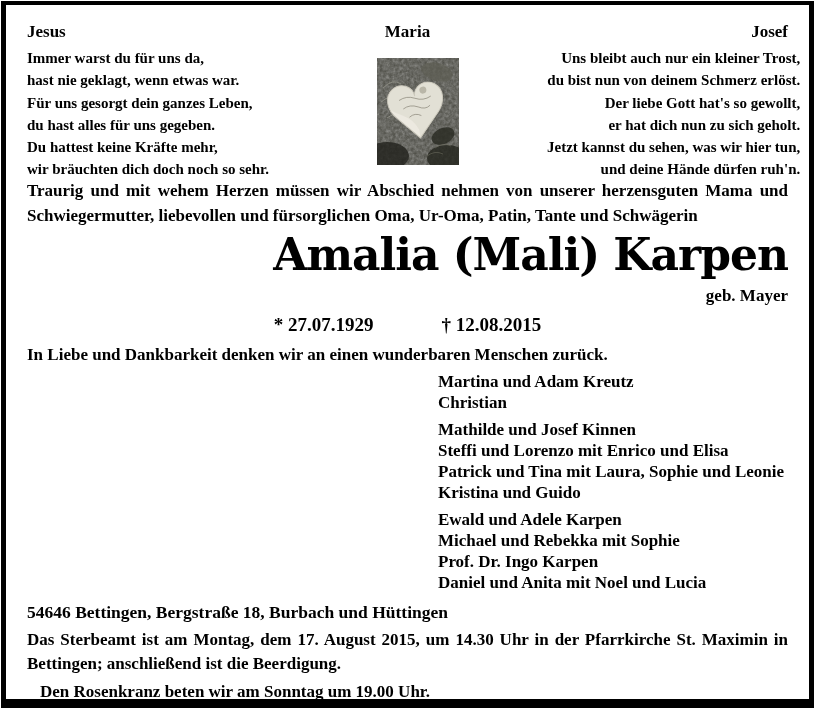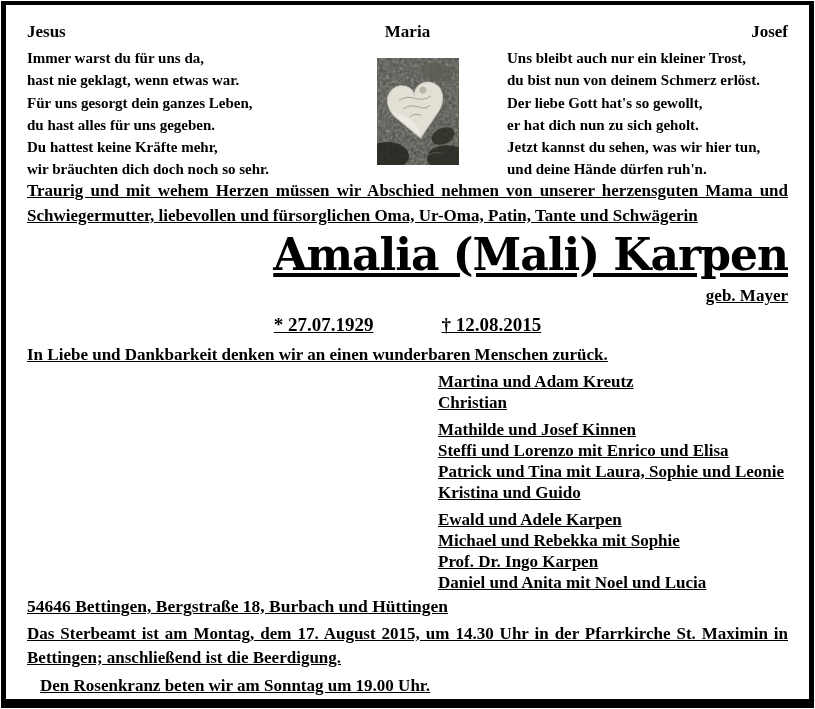--- a/index.html
+++ b/index.html
@@ -19,21 +19,20 @@
     background: #ffffff;
     border: 4px solid #000000;
     border-left-width: 5px;
     border-right-width: 5px;
     border-bottom-width: 9px;
     padding: 17px 21px 0 21px;
     font-family: "Liberation Serif", "DejaVu Serif", serif;
     font-weight: bold;
     color: #000000;
     overflow: hidden;
-    text-decoration: underline;
   }
   
   .top-area {
     position: relative;
     height: 150px;
   }
   .header-row {
     position: absolute;
     top: 0; left: 0; right: 0;
     display: flex;
@@ -42,21 +41,21 @@
     line-height: 20px;
   }
   .header-center { position: absolute; left: 0; right: 0; text-align: center; }
   .poem {
     position: absolute;
     font-size: 15px;
     line-height: 22.3px;
     white-space: nowrap;
   }
   .poem-left  { left: 0;    top: 25px; }
-  .poem-right { left: 480px; top: 25px; }
+  .poem-right { left: 520px; top: 25px; text-align: right; }
   .photo {
     position: absolute;
     left: 350px;
     top: 36px;
     width: 82px;
     height: 107px;
   }
   .photo svg { display: block; width: 82px; height: 107px; }
   
   .intro {
@@ -89,21 +88,21 @@
     font-size: 19px;
     line-height: 24px;
   }
   .tribute {
     margin: 6px 0 0 0;
     font-size: 17px;
     line-height: 23px;
   }
   
   .mourners {
-    margin: 5px 0 2px 411px;
+    margin: 5px 0 8px 411px;
     font-size: 17px;
     line-height: 21px;
   }
   .mourner-group { margin-bottom: 6px; }
   .mourner-group:last-child { margin-bottom: 0; }
   
   .address {
     margin-top: 2px;
     font-size: 17.5px;
     line-height: 23px;

